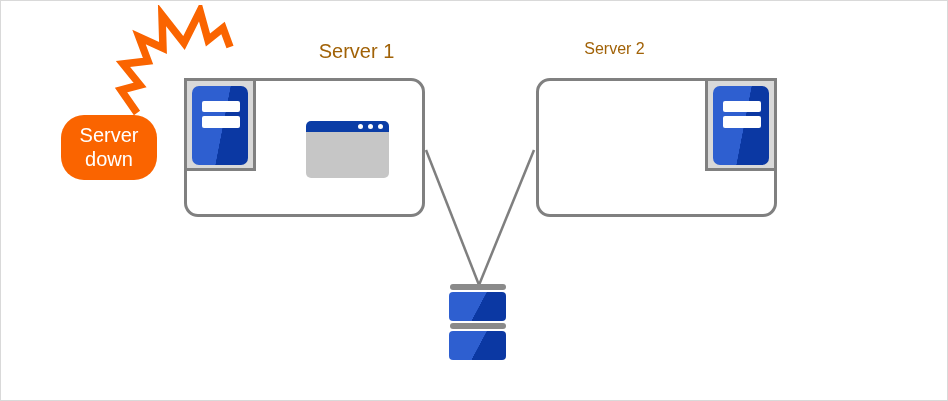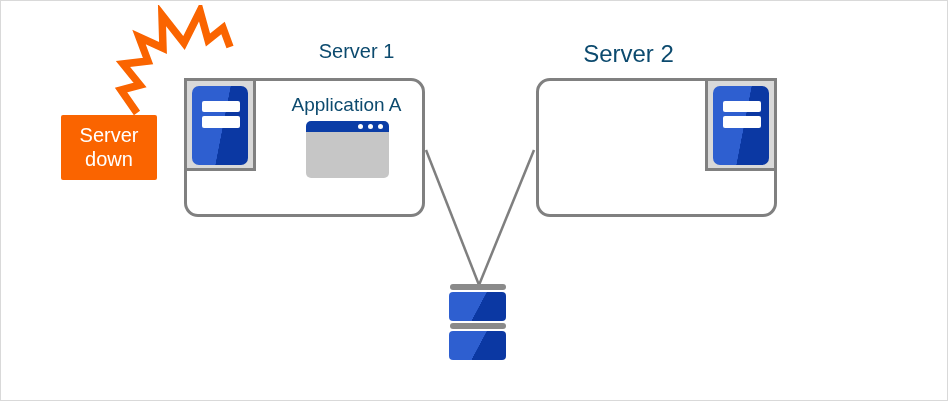--- a/index.html
+++ b/index.html
@@ -36,26 +36,26 @@
     background: #ffffff;
     box-sizing: border-box;
     z-index: 2;
   }
   #server1-box { left: 183px; top: 77px; }
   #server2-box { left: 535px; top: 77px; }
 
   .diagram-label {
     position: absolute;
     text-align: center;
-    color: #0c4a6e;
+    color: #a16207;
     z-index: 4;
     white-space: nowrap;
   }
   #server1-label { left: 283px; top: 39px; width: 145px; font-size: 20px; }
-  #server2-label { left: 555px; top: 39px; width: 145px; font-size: 24px; }
+  #server2-label { left: 541px; top: 39px; width: 145px; font-size: 16px; }
   #application-label { left: 273px; top: 93px; width: 145px; font-size: 19px; }
   #shared-disk-label { left: 404px; top: 365px; width: 150px; font-size: 19px; }
 
   
   .tower-frame {
     position: absolute;
     width: 72px;
     height: 93px;
     background: var(--frame-gray, #d9d9d9);
     border: 3px solid var(--border-gray, #808080);
@@ -111,21 +111,21 @@
     background: var(--window-gray, #c6c6c6);
     border-radius: 0 0 5px 5px;
   }
 
   
   #server-down-callout {
     position: absolute;
     left: 60px; top: 114px;
     width: 96px; height: 65px;
     background: var(--accent-orange, #fa6400);
-    border-radius: 2px;
+    border-radius: 23px;
     color: #ffffff;
     font-size: 20px;
     line-height: 1.18;
     display: flex;
     flex-direction: column;
     align-items: center;
     justify-content: center;
     z-index: 4;
     text-align: center;
   }
@@ -180,21 +180,20 @@
 
   <div class="diagram-label" id="server1-label">Server 1</div>
   <div class="server-box" id="server1-box"></div>
   <div class="tower-frame" id="server1-tower">
     <div class="tower-body">
       <div class="tower-slot slot1"></div>
       <div class="tower-slot slot2"></div>
     </div>
   </div>
 
-  <div class="diagram-label" id="application-label">Application A</div>
   <div id="app-window">
     <div class="titlebar">
       <span class="dot d1"></span>
       <span class="dot d2"></span>
       <span class="dot d3"></span>
     </div>
     <div class="winbody"></div>
   </div>
 
   <div class="diagram-label" id="server2-label">Server 2</div>

